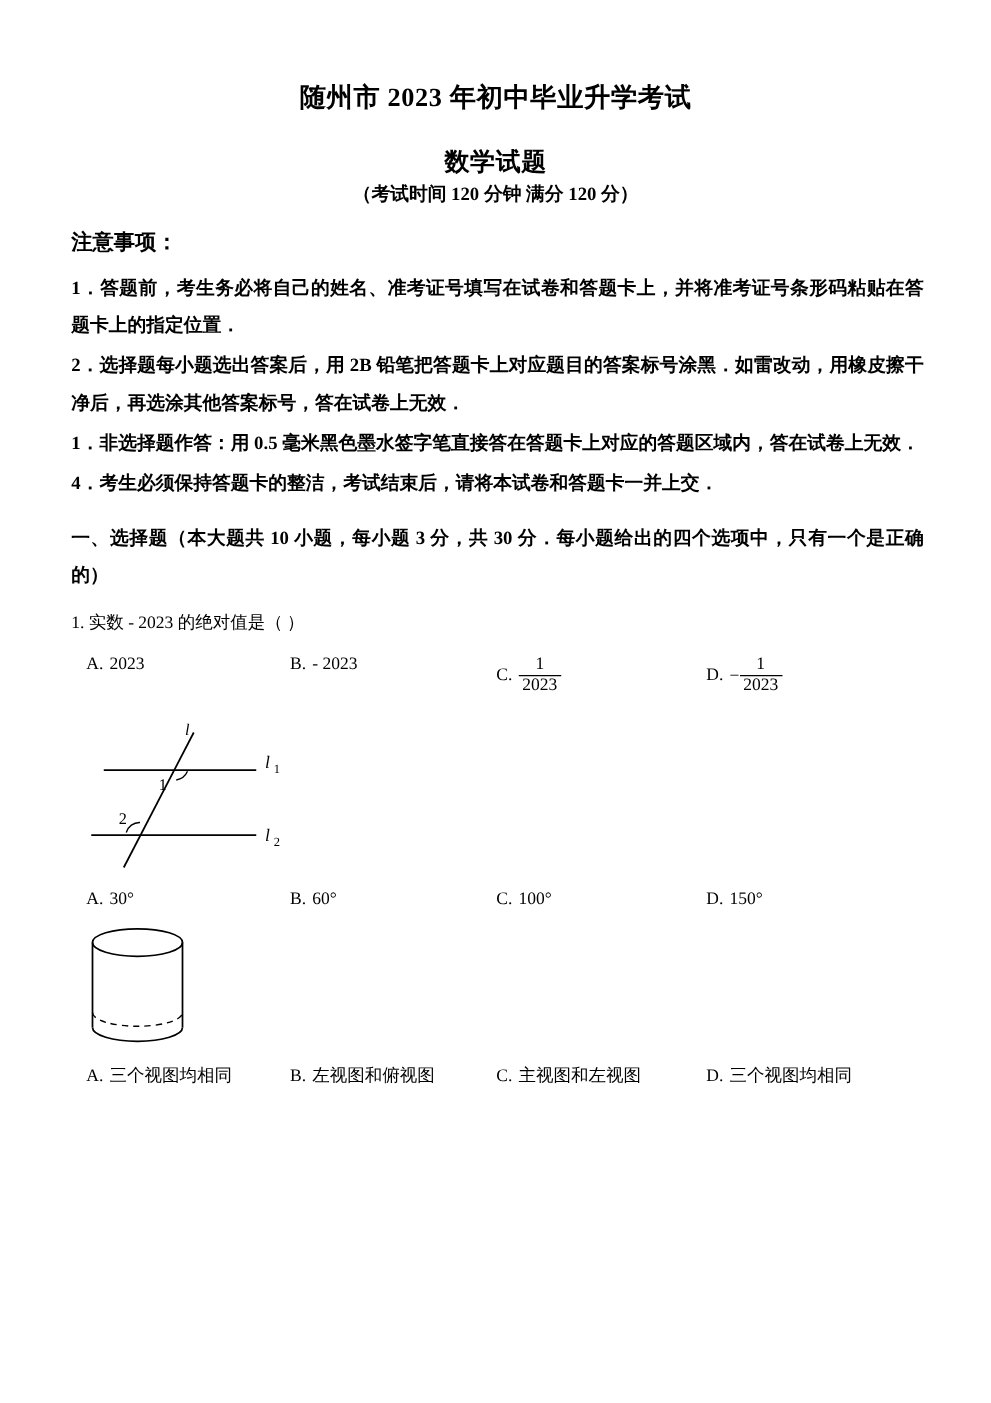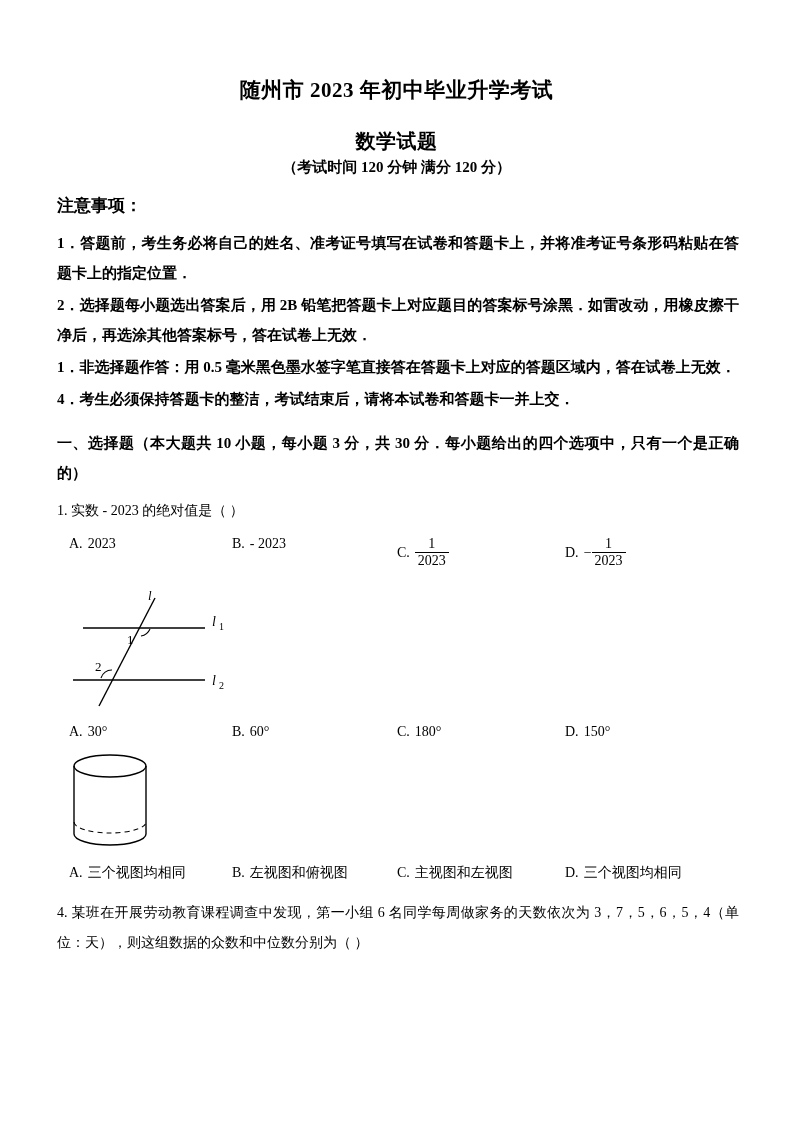--- a/index.html
+++ b/index.html
@@ -10,21 +10,21 @@
   body {
     width: 793px;
     height: 1122px;
     position: relative;
     font-family: "Liberation Serif", "DejaVu Serif", serif;
     color: #000000;
     overflow: hidden;
   }
   .page {
     position: absolute;
-    left: 0; top: 12px;
+    left: 0; top: 0;
     width: 793px;
     height: 840px;
     padding: 0;
   }
 
   
   .doc-title {
     text-align: center;
     font-size: 21px;
     font-weight: bold;
@@ -193,21 +193,21 @@
     </div>
 
     <div class="options">
       <span class="opt opt-a">
         <span class="lbl">A.</span><span>30°</span>
       </span>
       <span class="opt opt-b">
         <span class="lbl">B.</span><span>60°</span>
       </span>
       <span class="opt opt-c">
-        <span class="lbl">C.</span><span>180°</span>
+        <span class="lbl">C.</span><span>100°</span>
       </span>
       <span class="opt opt-d">
         <span class="lbl">D.</span><span>150°</span>
       </span>
     </div>
 
 
     <div class="figure fig-cylinder">
       <svg width="180" height="104" viewBox="0 0 180 104">
 
@@ -233,16 +233,15 @@
         <span class="lbl">B.</span><span>左视图和俯视图</span>
       </span>
       <span class="opt opt-c">
         <span class="lbl">C.</span><span>主视图和左视图</span>
       </span>
       <span class="opt opt-d">
         <span class="lbl">D.</span><span>三个视图均相同</span>
       </span>
     </div>
 
-    <p class="question">4. 某班在开展劳动教育课程调查中发现，第一小组 6 名同学每周做家务的天数依次为 3，7，5，6，5，4（单位：天），则这组数据的众数和中位数分别为（      ）</p>
 
   </div>
 </div>
 
 </body></html>

